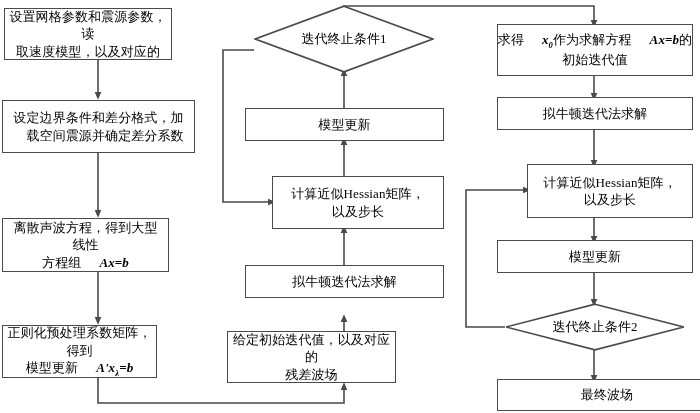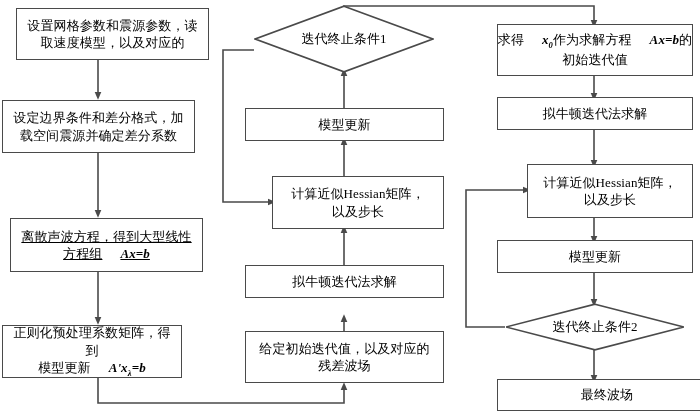--- a/index.html
+++ b/index.html
@@ -103,42 +103,42 @@
       <path d="M594,76 L594,97" marker-end="url(#ah)"></path>
       <path d="M594,130 L594,164" marker-end="url(#ah)"></path>
       <path d="M594,218 L594,240" marker-end="url(#ah)"></path>
       <path d="M594,273 L594,303" marker-end="url(#ah)"></path>
       <path d="M594,350 L594,379" marker-end="url(#ah)"></path>
 
       <path d="M505,327 L466,327 L466,190 L527,190" marker-end="url(#ah)"></path>
     </g>
   </svg>
 
-  <div class="node box" style="left:16px; top:8px; width:193px; height:52px;">
+  <div class="node box" style="left:4px; top:8px; width:168px; height:52px;">
     <span class="txt">
       <span>设置网格参数和震源参数，读</span><br>
       <span>取速度模型，以及对应的</span>
     </span>
   </div>
 
-  <div class="node box" style="left:2px; top:100px; width:193px; height:53px;">
+  <div class="node box" style="left:2px; top:100px; width:193px; height:53px;text-align:right;">
     <span class="txt">
       <span>设定边界条件和差分格式，加</span><br>
       <span>载空间震源并确定差分系数</span>
     </span>
   </div>
 
-  <div class="node box" style="left:10px; top:218px; width:193px; height:54px;text-decoration:underline;">
+  <div class="node box" style="left:2px; top:218px; width:167px; height:54px;">
     <span class="txt">
       <span>离散声波方程，得到大型线性</span><br>
       <span class="nobr"><span>方程组</span><span class="eq">Ax=b</span></span>
     </span>
   </div>
 
-  <div class="node box" style="left:2px; top:325px; width:180px; height:53px;">
+  <div class="node box" style="left:2px; top:325px; width:155px; height:53px;">
     <span class="txt">
       <span>正则化预处理系数矩阵，得到</span><br>
       <span class="nobr"><span>模型更新</span><span class="eq"><span>A'x</span><sub>λ</sub><span>=b</span></span></span>
     </span>
   </div>
 
   <div class="node diamond" style="left:254px; top:5px; width:180px; height:68px;justify-content:center;">
     <svg class="dshape" viewBox="0 0 180 68" preserveAspectRatio="none">
       <polygon points="90,1.2 178.8,34 90,66.8 1.2,34" fill="#ffffff" stroke="#4a4a4a" stroke-width="1.6"></polygon>
     </svg>
@@ -153,21 +153,21 @@
     <span class="txt">
       <span>计算近似Hessian矩阵，</span><br>
       <span>以及步长</span>
     </span>
   </div>
 
   <div class="node box" style="left:245px; top:265px; width:199px; height:33px;">
     <span class="txt">拟牛顿迭代法求解</span>
   </div>
 
-  <div class="node box" style="left:245px; top:331px; width:199px; height:52px;">
+  <div class="node box" style="left:227px; top:331px; width:169px; height:52px;">
     <span class="txt">
       <span>给定初始迭代值，以及对应的</span><br>
       <span>残差波场</span>
     </span>
   </div>
 
   <div class="node box" style="left:497px; top:24px; width:196px; height:52px;">
     <span class="txt">
       <span class="nobr"><span>求得</span><span class="eq"><span>x</span><sub>0</sub></span><span>作为求解方程</span><span class="eq">Ax=b</span><span>的</span></span><br>
       <span>初始迭代值</span>

